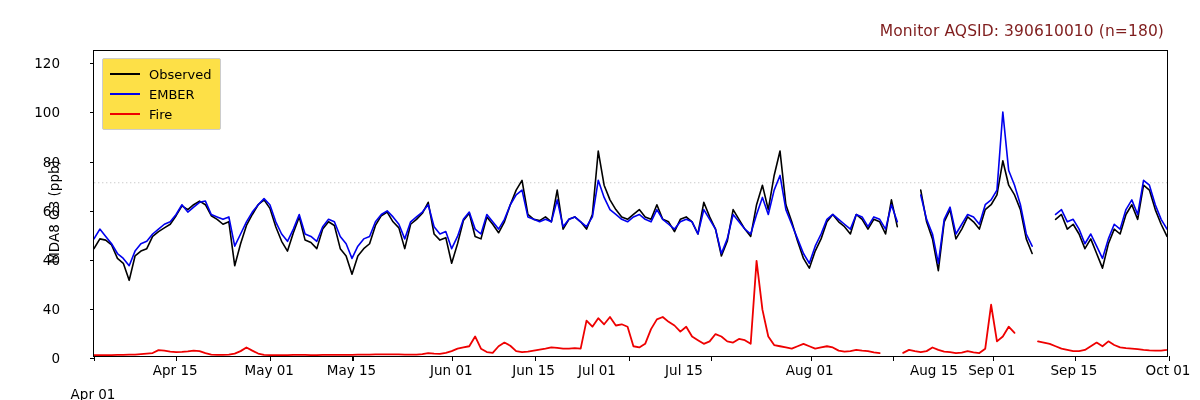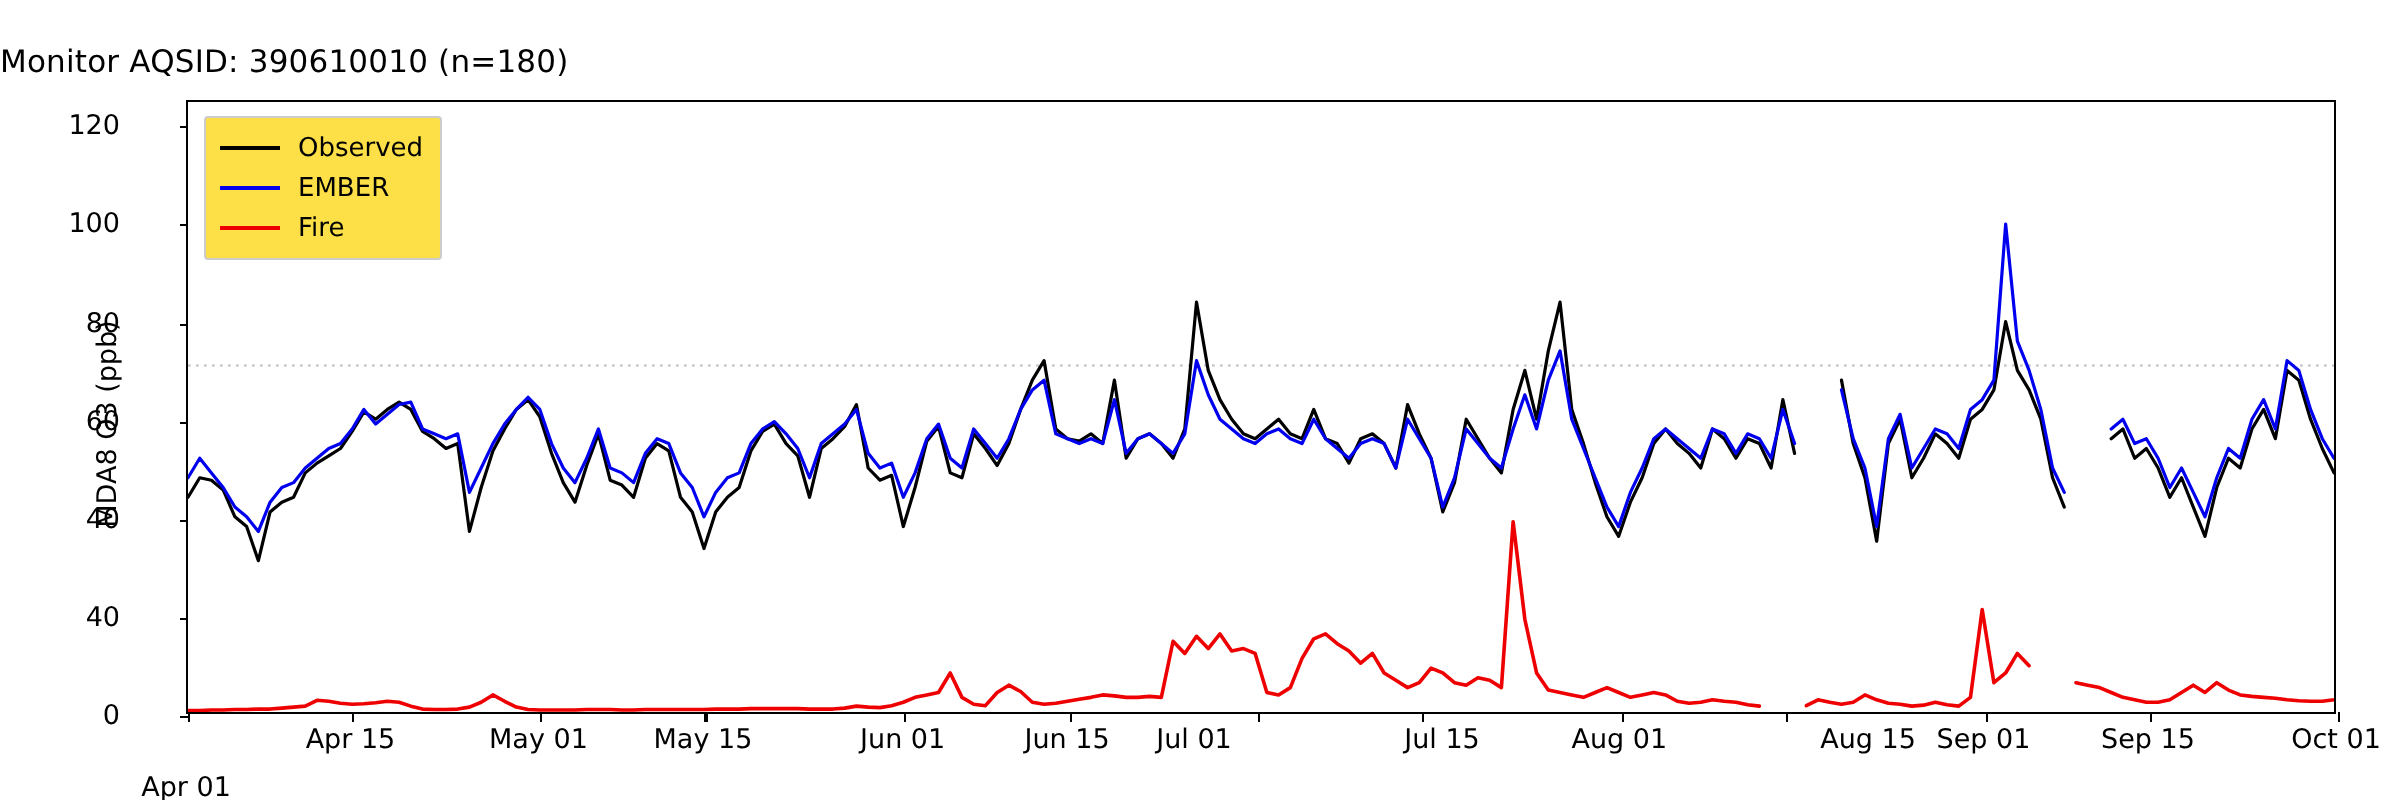--- a/index.html
+++ b/index.html
@@ -13,23 +13,23 @@
     position: relative;
     width: 1200px;
     height: 400px;
     background: #ffffff;
     overflow: hidden;
   }
   #chart-title {
     position: absolute;
     left: 0; top: 22px;
     width: 1164px;
-    text-align: left;
+    text-align: right;
     font-size: 15.5px;
-    color: #000000;
+    color: #7f1d1d;
     letter-spacing: 0.1px;
   }
   
   #plot-area {
     position: absolute;
     left: 93px;
     top: 50px;
     width: 1075px;
     height: 307px;
     border: 1.1px solid #000000;
@@ -212,19 +212,19 @@
       </div>
   </div>
 
 <div class="xtick-label" style="left: 93px; margin-top: 24px;">Apr 01</div>
     <div class="xtick-label" style="left: 175.24px;">Apr 15</div>
     <div class="xtick-label" style="left: 269.23px;">May 01</div>
     <div class="xtick-label" style="left: 351.47px;">May 15</div>
     <div class="xtick-label" style="left: 451.333px;">Jun 01</div>
     <div class="xtick-label" style="left: 533.574px;">Jun 15</div>
     <div class="xtick-label" style="left: 597px;">Jul 01</div>
-    <div class="xtick-label" style="left: 721px;">Jul 15</div>
+    <div class="xtick-label" style="left: 684px;">Jul 15</div>
     <div class="xtick-label" style="left: 809.667px;">Aug 01</div>
     <div class="xtick-label" style="left: 934px;">Aug 15</div>
     <div class="xtick-label" style="left: 991.77px;">Sep 01</div>
     <div class="xtick-label" style="left: 1074.01px;">Sep 15</div>
     <div class="xtick-label" style="left: 1168px;">Oct 01</div>
   </div>
 
 </body></html>

